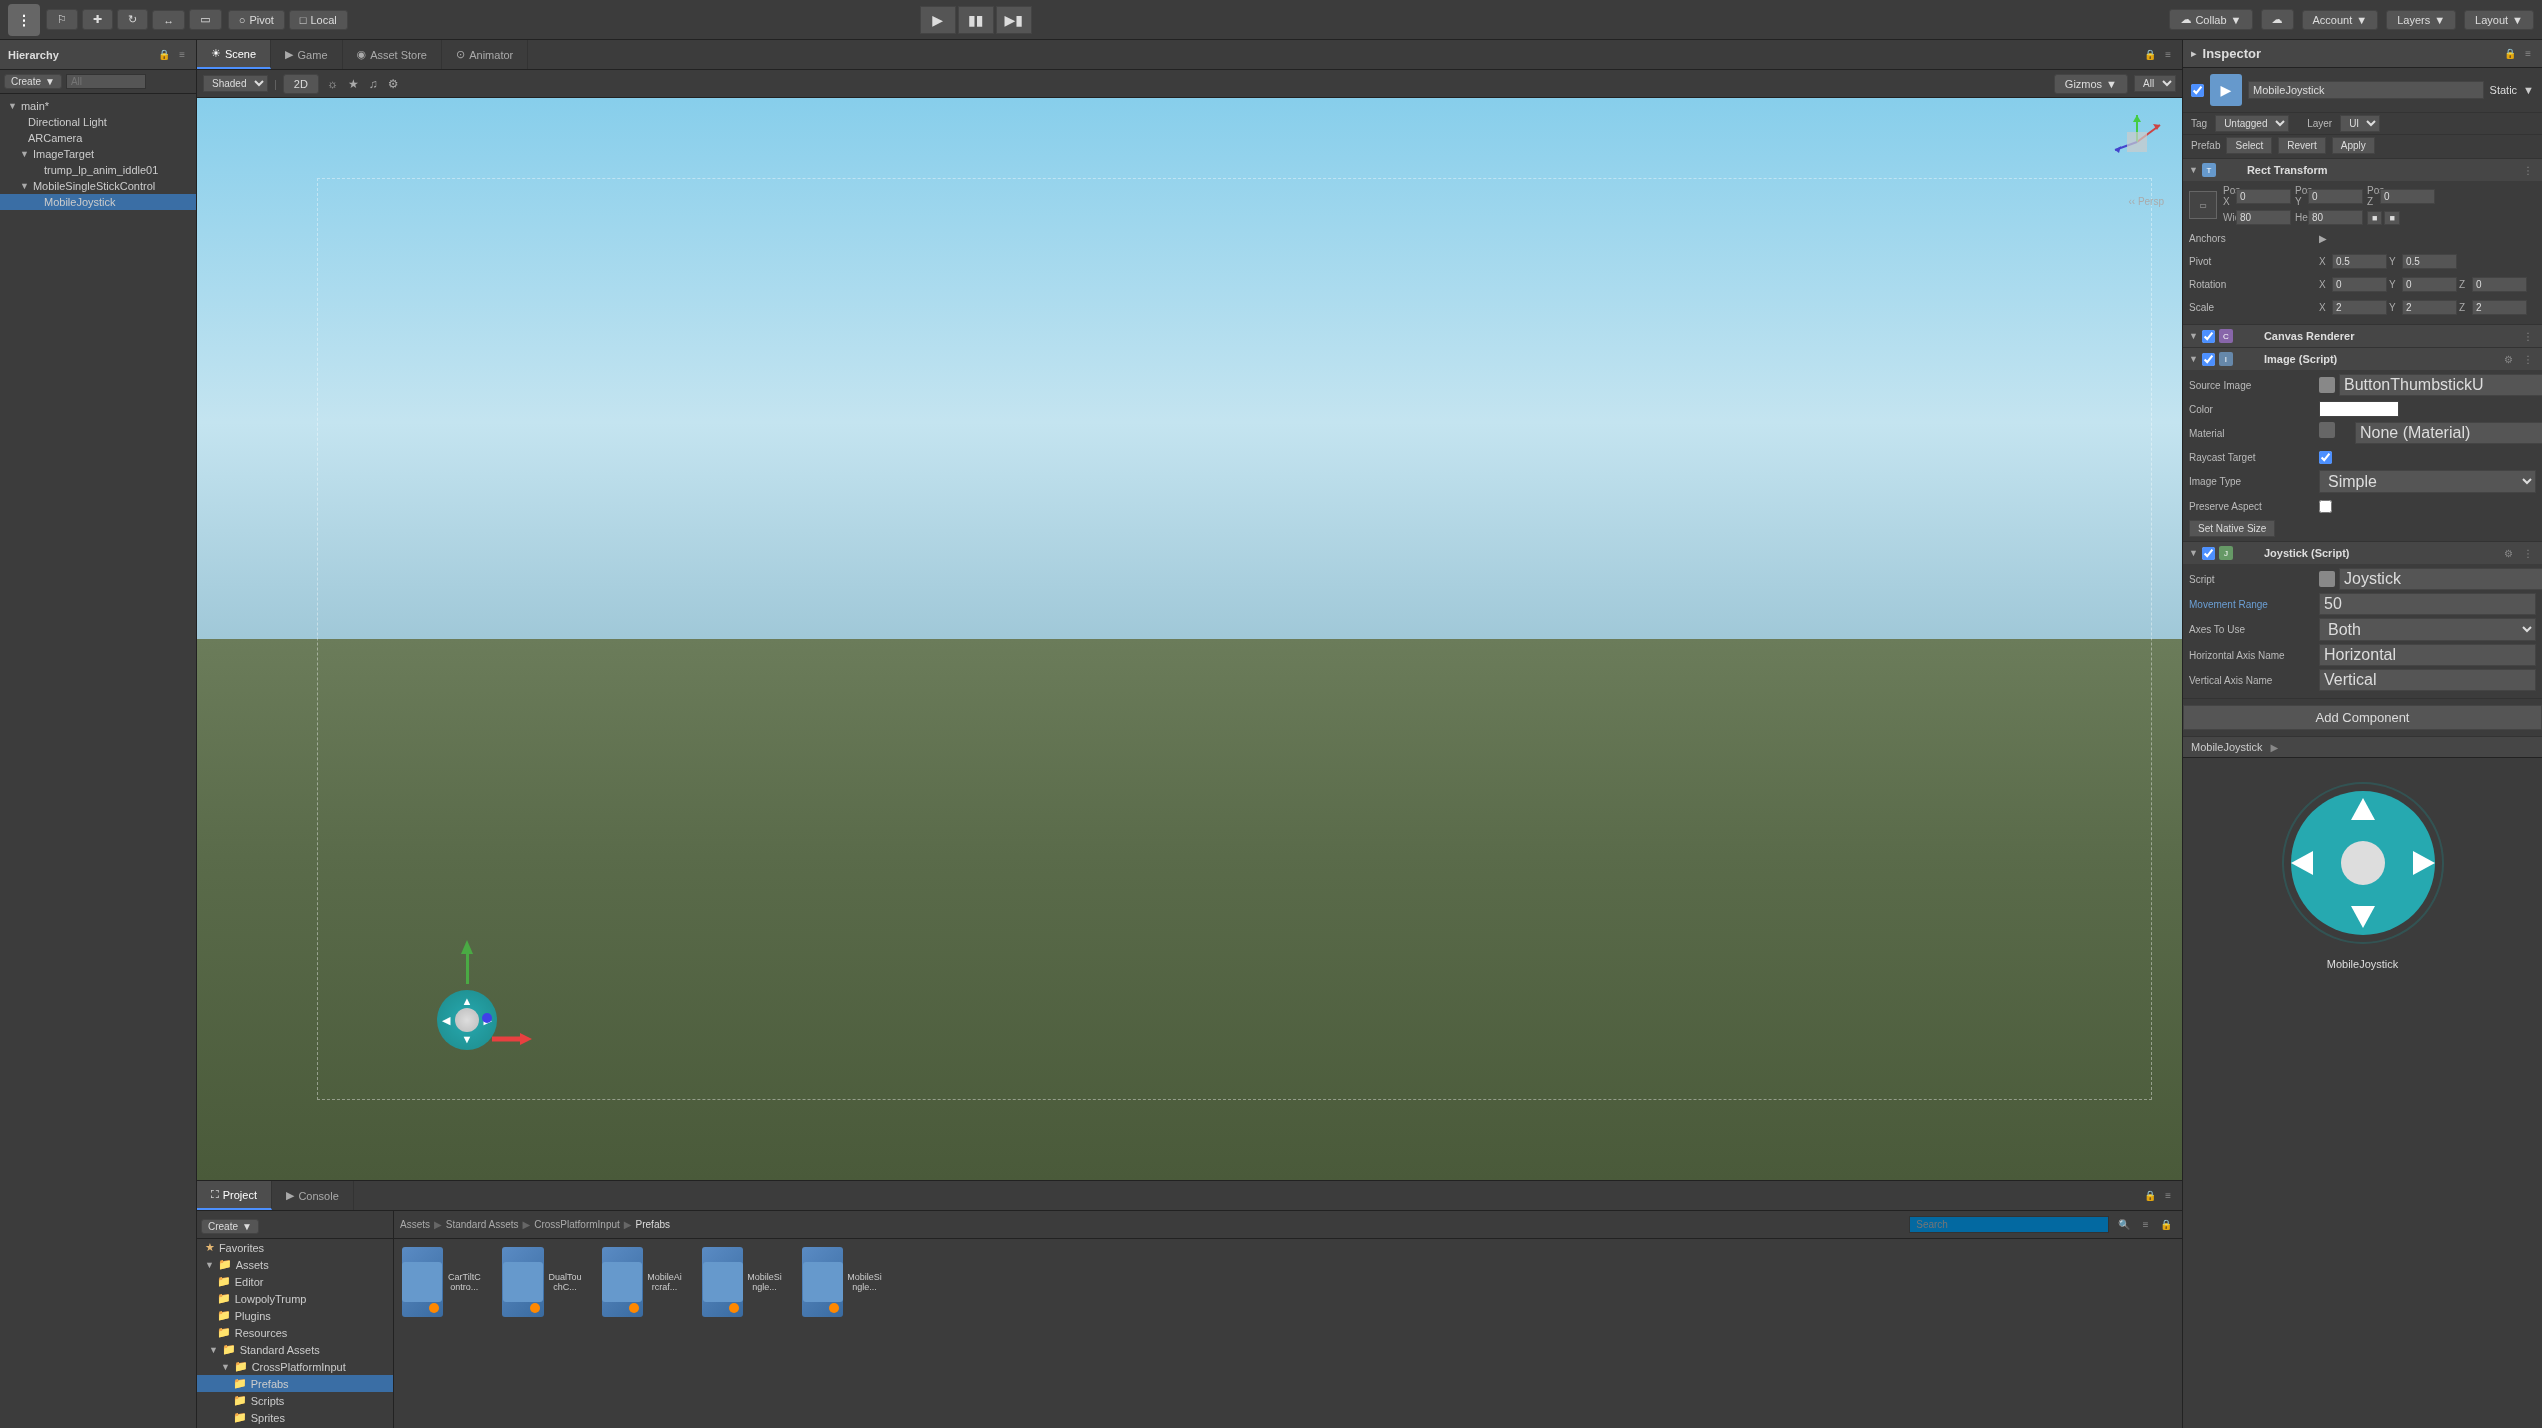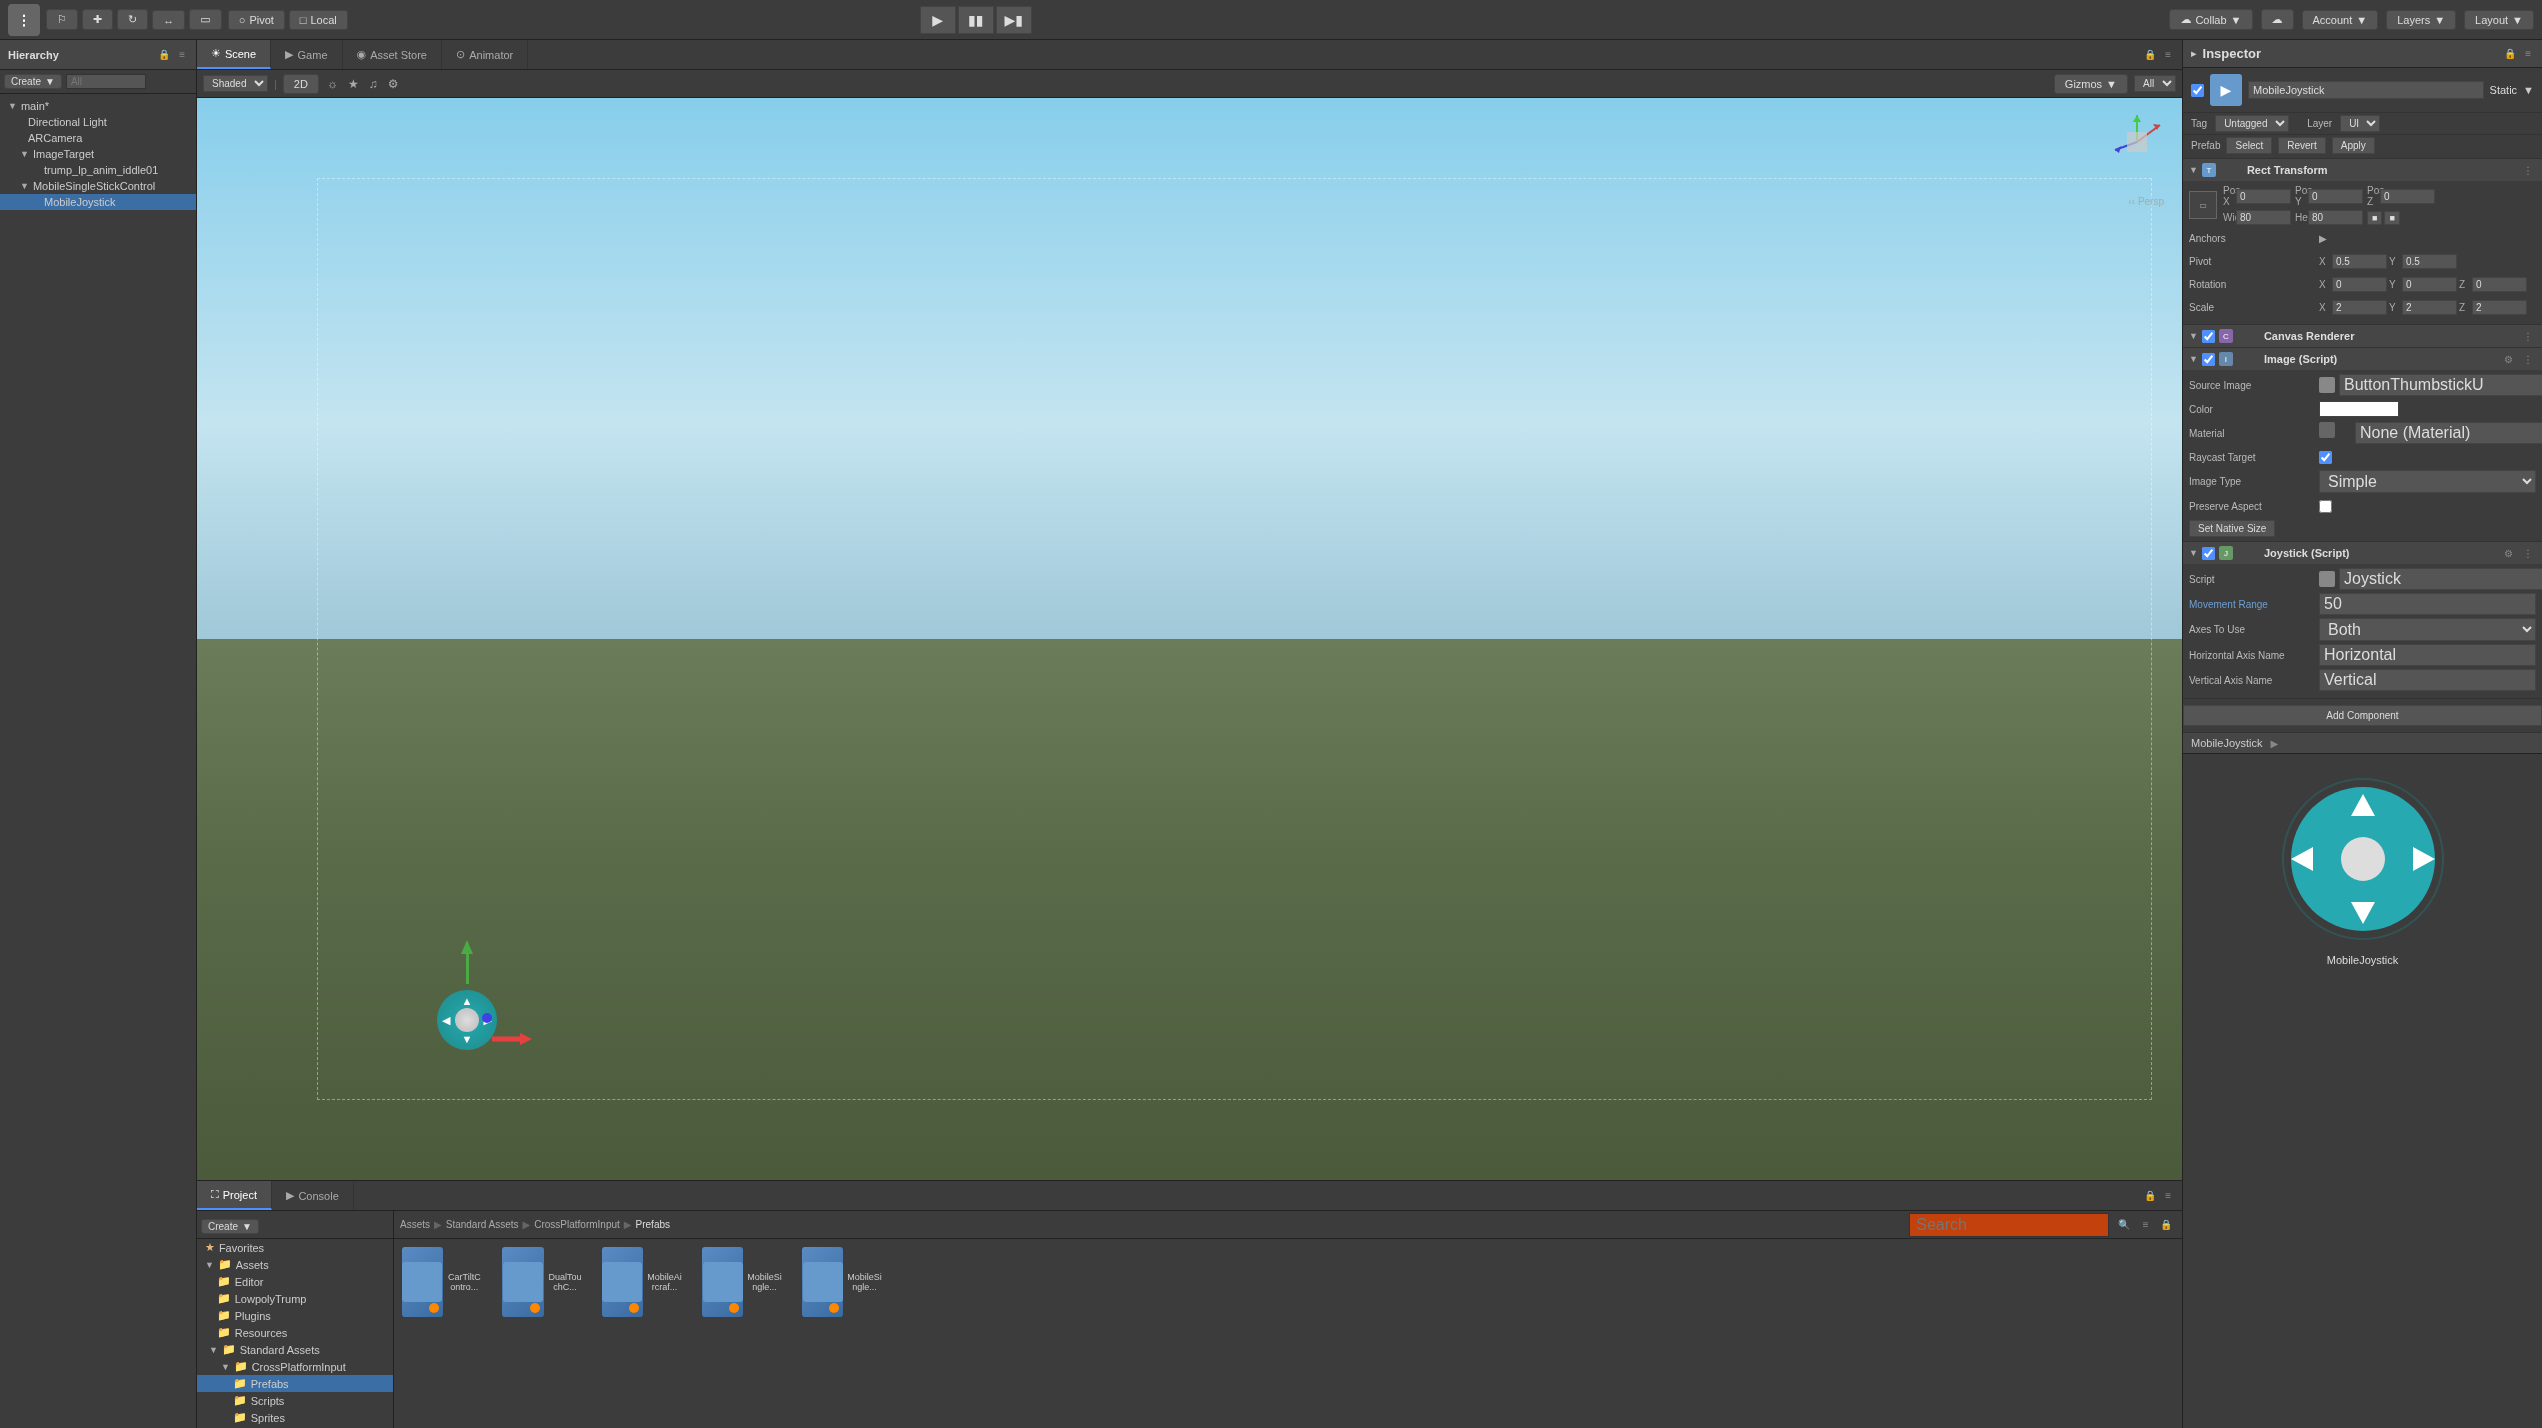--- a/index.html
+++ b/index.html
@@ -289,21 +289,21 @@
     .checkbox-prop {
       width: 13px;
       height: 13px;
       accent-color: #4d90fe;
     }
     .add-component-btn {
       background: #555;
       border: 1px solid #444;
       color: #ddd;
       padding: 4px;
-      font-size: 10px;
+      font-size: 13px;
       cursor: pointer;
       width: 100%;
       text-align: center;
       margin: 6px 0;
     }
     .inspector-inner {
       flex: 1;
       overflow-y: auto;
     }
 
@@ -754,21 +754,21 @@
           <div class="asset-toolbar">
             <div class="breadcrumb-bar" style="flex:1; background:none; border:none; padding:0;">
               <span class="breadcrumb-item">Assets</span>
               <span class="breadcrumb-sep">▶</span>
               <span class="breadcrumb-item">Standard Assets</span>
               <span class="breadcrumb-sep">▶</span>
               <span class="breadcrumb-item">CrossPlatformInput</span>
               <span class="breadcrumb-sep">▶</span>
               <span class="breadcrumb-item active">Prefabs</span>
             </div>
-            <input type="text" style="background: #c2410c; border: 1px solid rgb(51, 51, 51); color: rgb(221, 221, 221); padding: 2px 6px; font-size: 16px; width: 200px;" placeholder="Search">
+            <input type="text" style="background: #0369a1; border: 1px solid rgb(51, 51, 51); color: rgb(221, 221, 221); padding: 2px 6px; font-size: 10px; width: 200px;" placeholder="Search">
             <button class="small-icon-btn">🔍</button>
             <button class="small-icon-btn">≡</button>
             <button class="small-icon-btn">🔒</button>
           </div>
           <div class="assets-grid">
             <div class="asset-item">
               <div class="asset-thumb" style="background: linear-gradient(135deg, #5a8bc4, #3a6ba0);">
                 <div style="width:40px; height:40px; background:#6699cc; border-radius:3px;"></div>
               </div>
               <span class="asset-label">CarTiltContro...</span>

